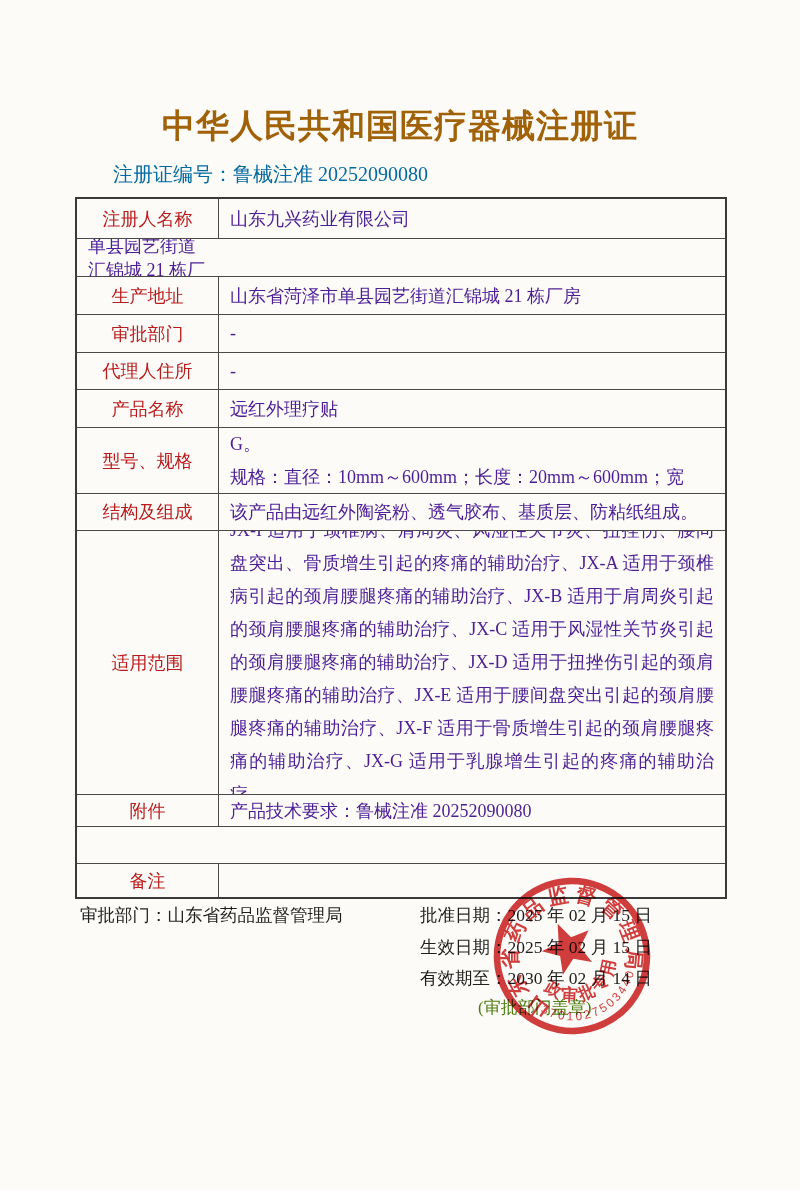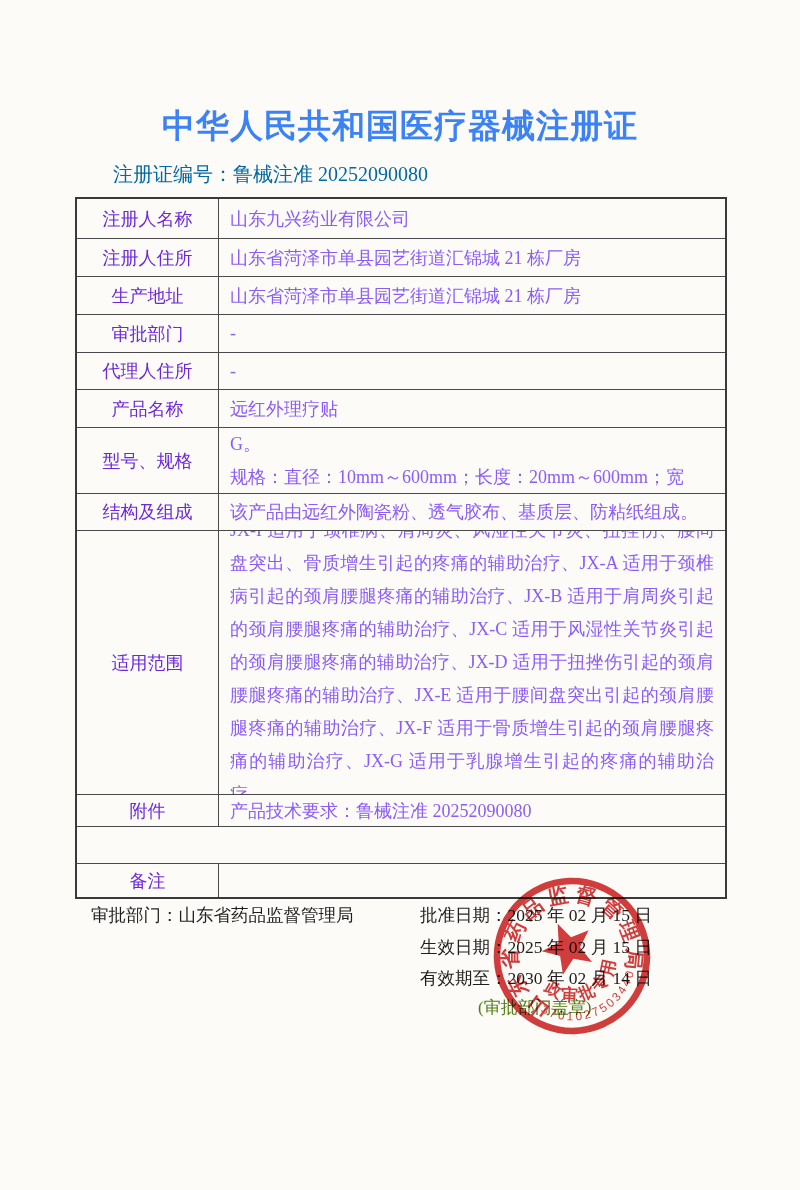--- a/index.html
+++ b/index.html
@@ -8,50 +8,50 @@
     background:#fcfbf8;
     font-family:"Liberation Serif","DejaVu Serif",serif;
     color:#222;
   }
   .page { position:relative; width:800px; height:1190px; overflow:hidden; background:#fcfbf8; }
 
   .title {
     position:absolute; top:104px; left:0; width:100%;
     text-align:center;
     font-family:"Liberation Sans","DejaVu Sans",sans-serif;
-    font-weight:900; font-size:33px; letter-spacing:1px; color:#3b82f6;
+    font-weight:900; font-size:33px; letter-spacing:1px; color:#a16207;
   }
   .regno {
     position:absolute; top:161px; left:113px;
     font-size:20px; color:#0369a1;
   }
 
   .cert-table {
     position:absolute; top:197px; left:75px; width:652px;
     border:2px solid #3a3a3a;
     box-sizing:border-box;
   }
   .trow { display:grid; grid-template-columns:142px 1fr; border-bottom:1px solid #4a4a4a; box-sizing:border-box; }
   .trow:last-child { border-bottom:none; }
   .tlabel {
     border-right:1px solid #4a4a4a;
     display:flex; align-items:center; justify-content:center;
-    font-size:18px; color:#6d28d9; text-align:center; padding:0 4px; box-sizing:border-box;
+    font-size:18px; color:#b91c1c; text-align:center; padding:0 4px; box-sizing:border-box;
   }
   .tvalue {
     display:flex; align-items:center;
-    font-size:18px; color:#8b5cf6; padding:0 11px; box-sizing:border-box;
+    font-size:18px; color:#4c1d95; padding:0 11px; box-sizing:border-box;
     overflow:hidden;
   }
   .h40{height:40px}.h38{height:38px}.h37{height:37px}.h66{height:66px}
   .h264{height:264px}.h32{height:32px}.h33{height:33px}
   .pre .tvalue span { white-space:pre-line; line-height:33px; }
   .long .tvalue span { line-height:33px; text-align:justify; }
 
-  .dept { position:absolute; top:903px; left:91px; font-size:17.5px; color:#1e1e1e; }
+  .dept { position:absolute; top:903px; left:80px; font-size:17.5px; color:#1e1e1e; }
   .date-line { position:absolute; left:420px; font-size:17.5px; color:#1e1e1e; }
   .d1{ top:903px; } .d2{ top:935px; } .d3{ top:966px; }
   .seal-note { position:absolute; top:996px; left:478px; font-size:17px; color:#4d7c0f; }
 
   .stamp {
     position:absolute; left:468px; top:852px; width:208px; height:208px;
     transform:rotate(-24deg);
     mix-blend-mode:multiply; opacity:0.93;
     pointer-events:none;
   }
@@ -70,21 +70,20 @@
   <div class="regno"><span>注册证编号：</span><span>鲁械注准 20252090080</span></div>
 
   <div class="cert-table">
     <div class="trow h40">
       <div class="tlabel">注册人名称</div>
       <div class="tvalue">
           <span>山东九兴药业有限公司</span>
         </div>
     </div>
     <div class="trow h38">
-      <div class="tlabel">注册人住所</div>
       <div class="tvalue">
           <span>山东省菏泽市单县园艺街道汇锦城 21 栋厂房</span>
         </div>
     </div>
     <div class="trow h38">
       <div class="tlabel">生产地址</div>
       <div class="tvalue">
           <span>山东省菏泽市单县园艺街道汇锦城 21 栋厂房</span>
         </div>
     </div>

